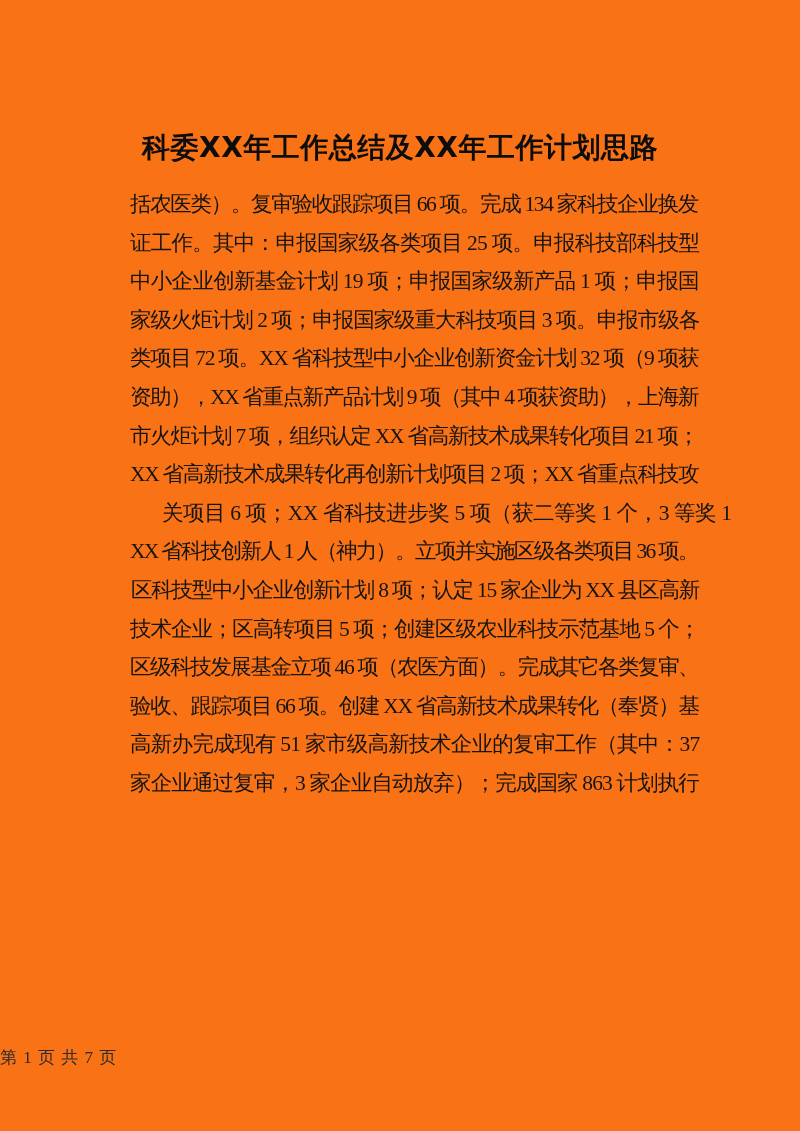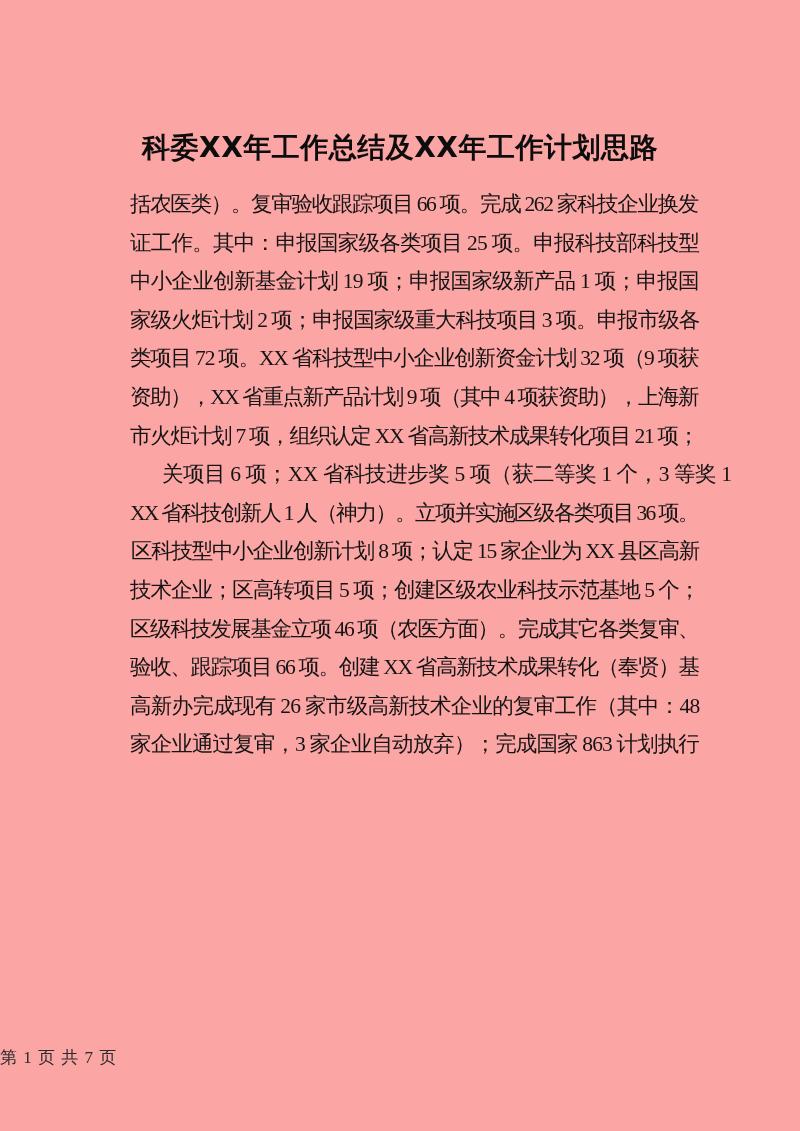--- a/index.html
+++ b/index.html
@@ -8,21 +8,21 @@
     background: #ffffff;
   }
   body {
     font-family: "Liberation Serif", "DejaVu Serif", serif;
     color: #1a1a1a;
   }
   .page {
     position: relative;
     width: 800px;
     height: 1131px;
-    background: #fca5a5;
+    background: #f97316;
     box-sizing: border-box;
     overflow: hidden;
   }
   .doc-title {
     position: absolute;
     left: 0;
     right: 0;
     top: 129px;
     text-align: center;
     font-size: 28px;
@@ -67,33 +67,34 @@
 </head>
 <body>
 
 <div class="page">
 
   <div class="doc-title">科委XX年工作总结及XX年工作计划思路</div>
 
   <div class="body-block">
 
 
-    <div class="para-line" style="letter-spacing: -1.31515px;">括农医类）。复审验收跟踪项目 66 项。完成 262 家科技企业换发</div>
+    <div class="para-line" style="letter-spacing: -1.31515px;">括农医类）。复审验收跟踪项目 66 项。完成 134 家科技企业换发</div>
     <div class="para-line" style="letter-spacing: -0.731034px;">证工作。其中：申报国家级各类项目 25 项。申报科技部科技型</div>
     <div class="para-line" style="letter-spacing: -0.703226px;">中小企业创新基金计划 19 项；申报国家级新产品 1 项；申报国</div>
     <div class="para-line" style="letter-spacing: -1.02581px;">家级火炬计划 2 项；申报国家级重大科技项目 3 项。申报市级各</div>
     <div class="para-line" style="letter-spacing: -1.2px;">类项目 72 项。XX 省科技型中小企业创新资金计划 32 项（9 项获</div>
     <div class="para-line" style="letter-spacing: -1.43636px;">资助），XX 省重点新产品计划 9 项（其中 4 项获资助），上海新</div>
     <div class="para-line" style="letter-spacing: -1.24118px;">市火炬计划 7 项，组织认定 XX 省高新技术成果转化项目 21 项；</div>
+    <div class="para-line" style="letter-spacing: -1.26875px;">XX 省高新技术成果转化再创新计划项目 2 项；XX 省重点科技攻</div>
     <div class="para-line" style="letter-spacing: -0.411111px; margin-left: 32px;">关项目 6 项；XX 省科技进步奖 5 项（获二等奖 1 个，3 等奖 1</div>
     <div class="para-line" style="letter-spacing: -1.71176px;">XX 省科技创新人 1 人（神力）。立项并实施区级各类项目 36 项。</div>
     <div class="para-line" style="letter-spacing: -1.24118px; text-align: center;">区科技型中小企业创新计划 8 项；认定 15 家企业为 XX 县区高新</div>
     <div class="para-line" style="letter-spacing: -1.02581px;">技术企业；区高转项目 5 项；创建区级农业科技示范基地 5 个；</div>
     <div class="para-line" style="letter-spacing: -1.43333px;">区级科技发展基金立项 46 项（农医方面）。完成其它各类复审、</div>
     <div class="para-line" style="letter-spacing: -1.3px;">验收、跟踪项目 66 项。创建 XX 省高新技术成果转化（奉贤）基</div>
-    <div class="para-line" style="letter-spacing: -0.7px;">高新办完成现有 26 家市级高新技术企业的复审工作（其中：48</div>
+    <div class="para-line" style="letter-spacing: -0.7px;">高新办完成现有 51 家市级高新技术企业的复审工作（其中：37</div>
     <div class="para-line" style="letter-spacing: -0.864516px;">家企业通过复审，3 家企业自动放弃）；完成国家 863 计划执行</div>
 
   </div>
 
   <div class="footer">第 1 页 共 7 页</div>
 
 </div>
 
 </body></html>

